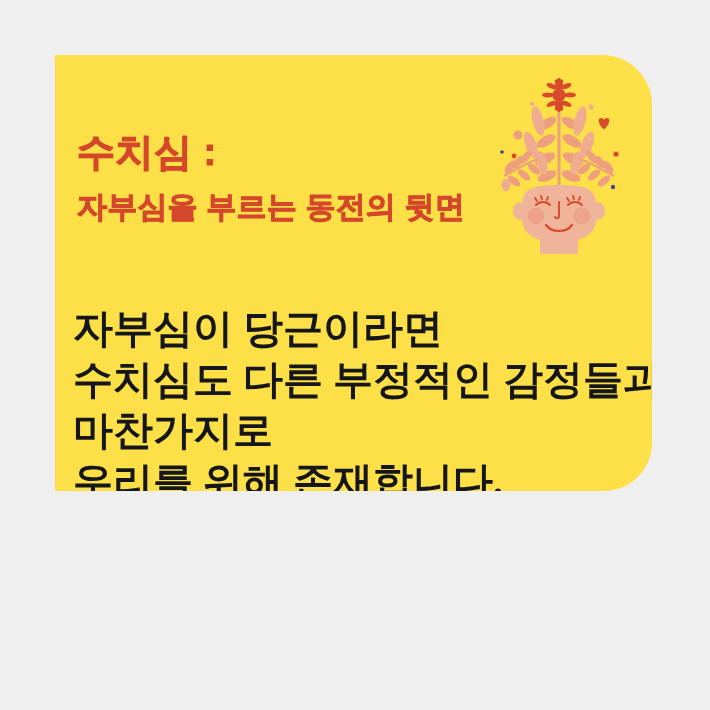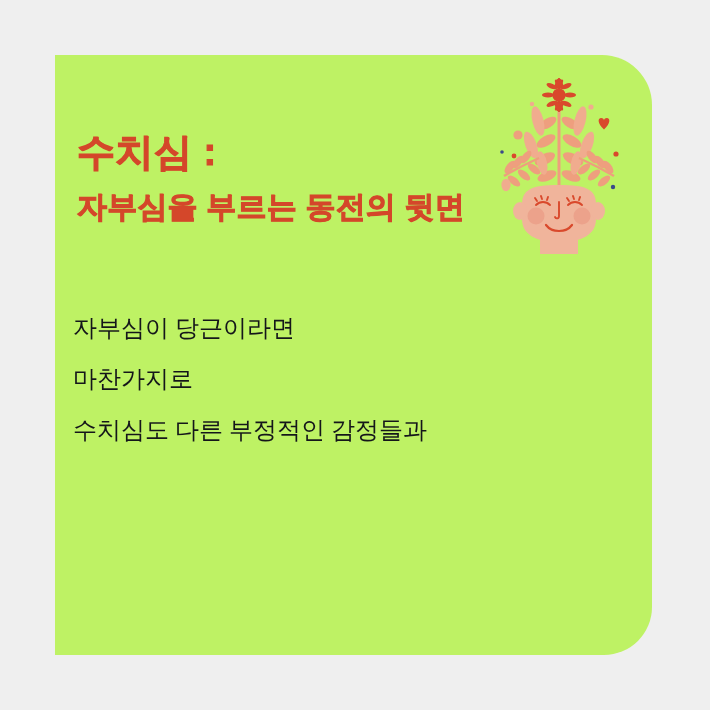--- a/index.html
+++ b/index.html
@@ -20,22 +20,22 @@
     width: 710px;
     height: 710px;
   }
 
   
   #card {
     position: absolute;
     left: 55px;
     top: 55px;
     width: 597px;
-    height: 600px;
-    background: #bef264;
+    height: 436px;
+    background: #fde047;
     border-radius: 0 50px 48px 0;
     overflow: hidden;
   }
 
   
   #heading-block {
     position: absolute;
     left: 22px;
     top: 78px;
     width: 520px;
@@ -69,22 +69,22 @@
   #body-block {
     position: absolute;
     left: 18px;
     top: 248px;
     width: 560px;
   }
 
   .body-line {
     margin: 0;
     font-family: "Liberation Serif", "Liberation Sans", serif;
-    font-size: 24px;
-    font-weight: normal;
+    font-size: 40px;
+    font-weight: bold;
     color: #14161a;
     line-height: 51px;
     white-space: nowrap;
   }
 
   
   #illustration {
     position: absolute;
     right: 18px;
     top: 4px;
@@ -220,18 +220,19 @@
       </svg>
     </div>
 
     <div id="heading-block">
       <h1 class="title-main">수치심 :</h1>
       <h2 class="title-sub">자부심을 부르는 동전의 뒷면</h2>
     </div>
 
     <div id="body-block">
       <p class="body-line">자부심이 당근이라면</p>
+      <p class="body-line">수치심도 다른 부정적인 감정들과</p>
       <p class="body-line">마찬가지로</p>
-      <p class="body-line">수치심도 다른 부정적인 감정들과</p>
+      <p class="body-line">우리를 위해 존재합니다.</p>
     </div>
 
   </div>
 </div>
 
 </body></html>

